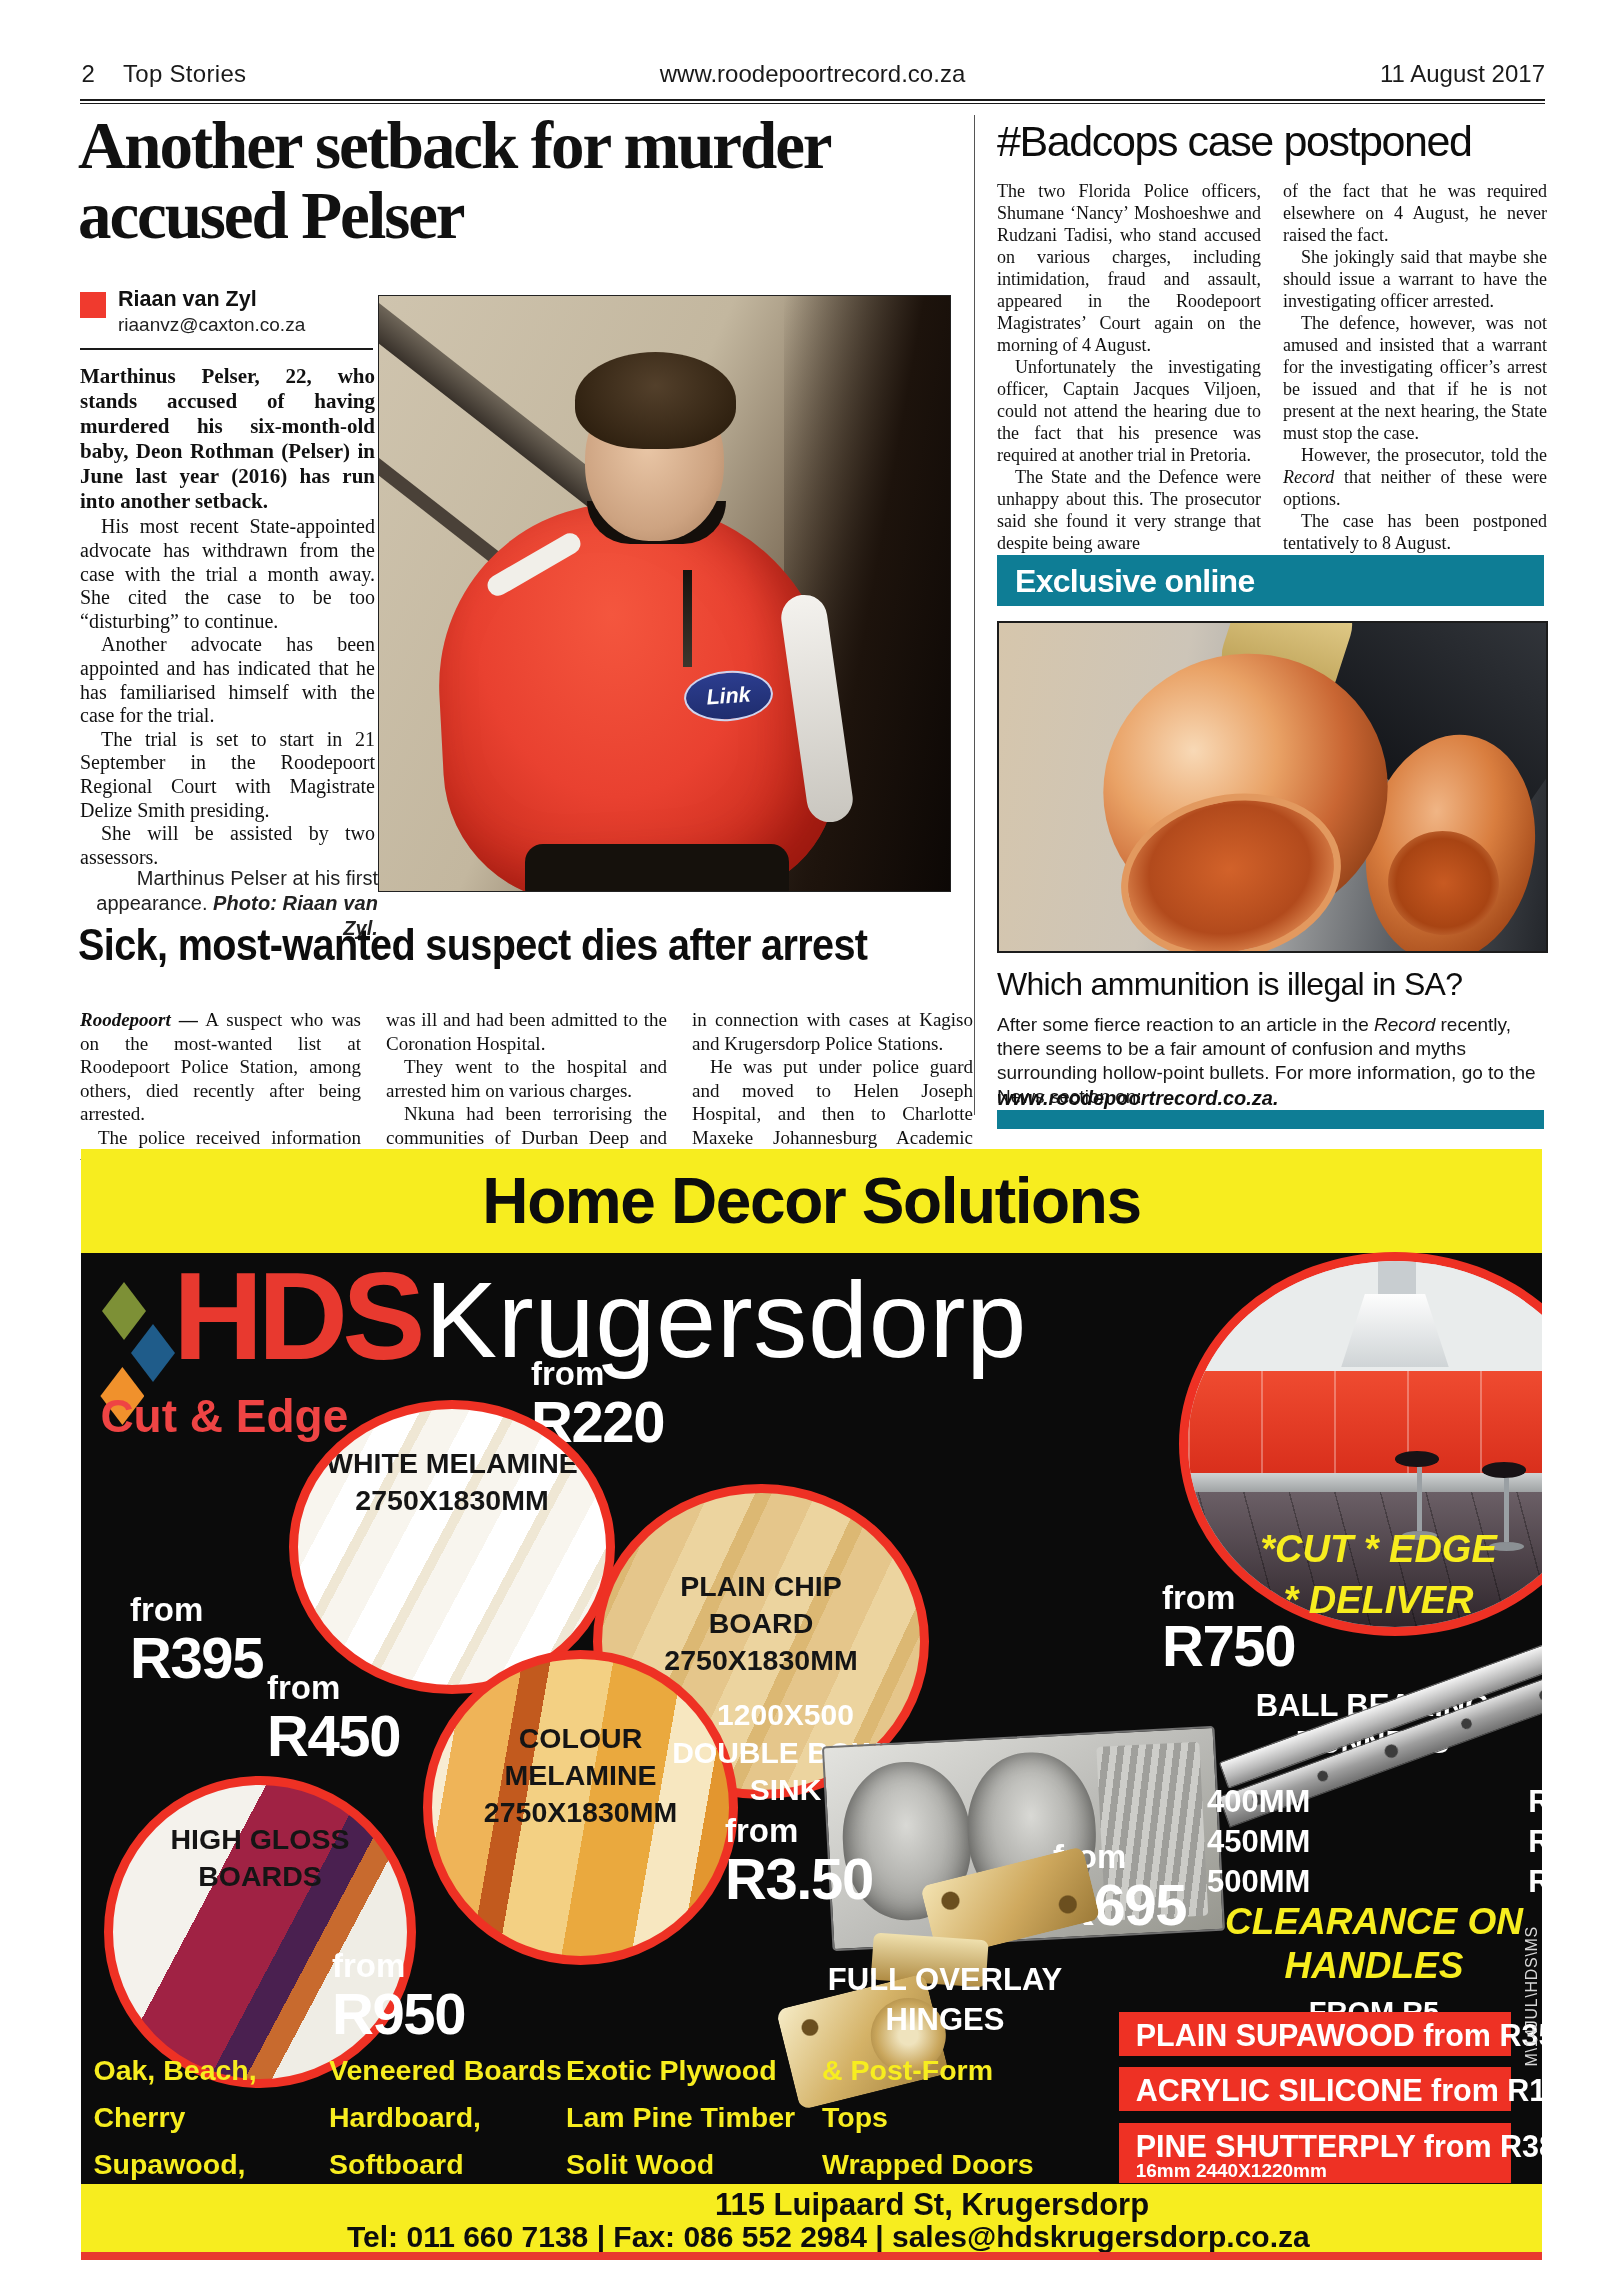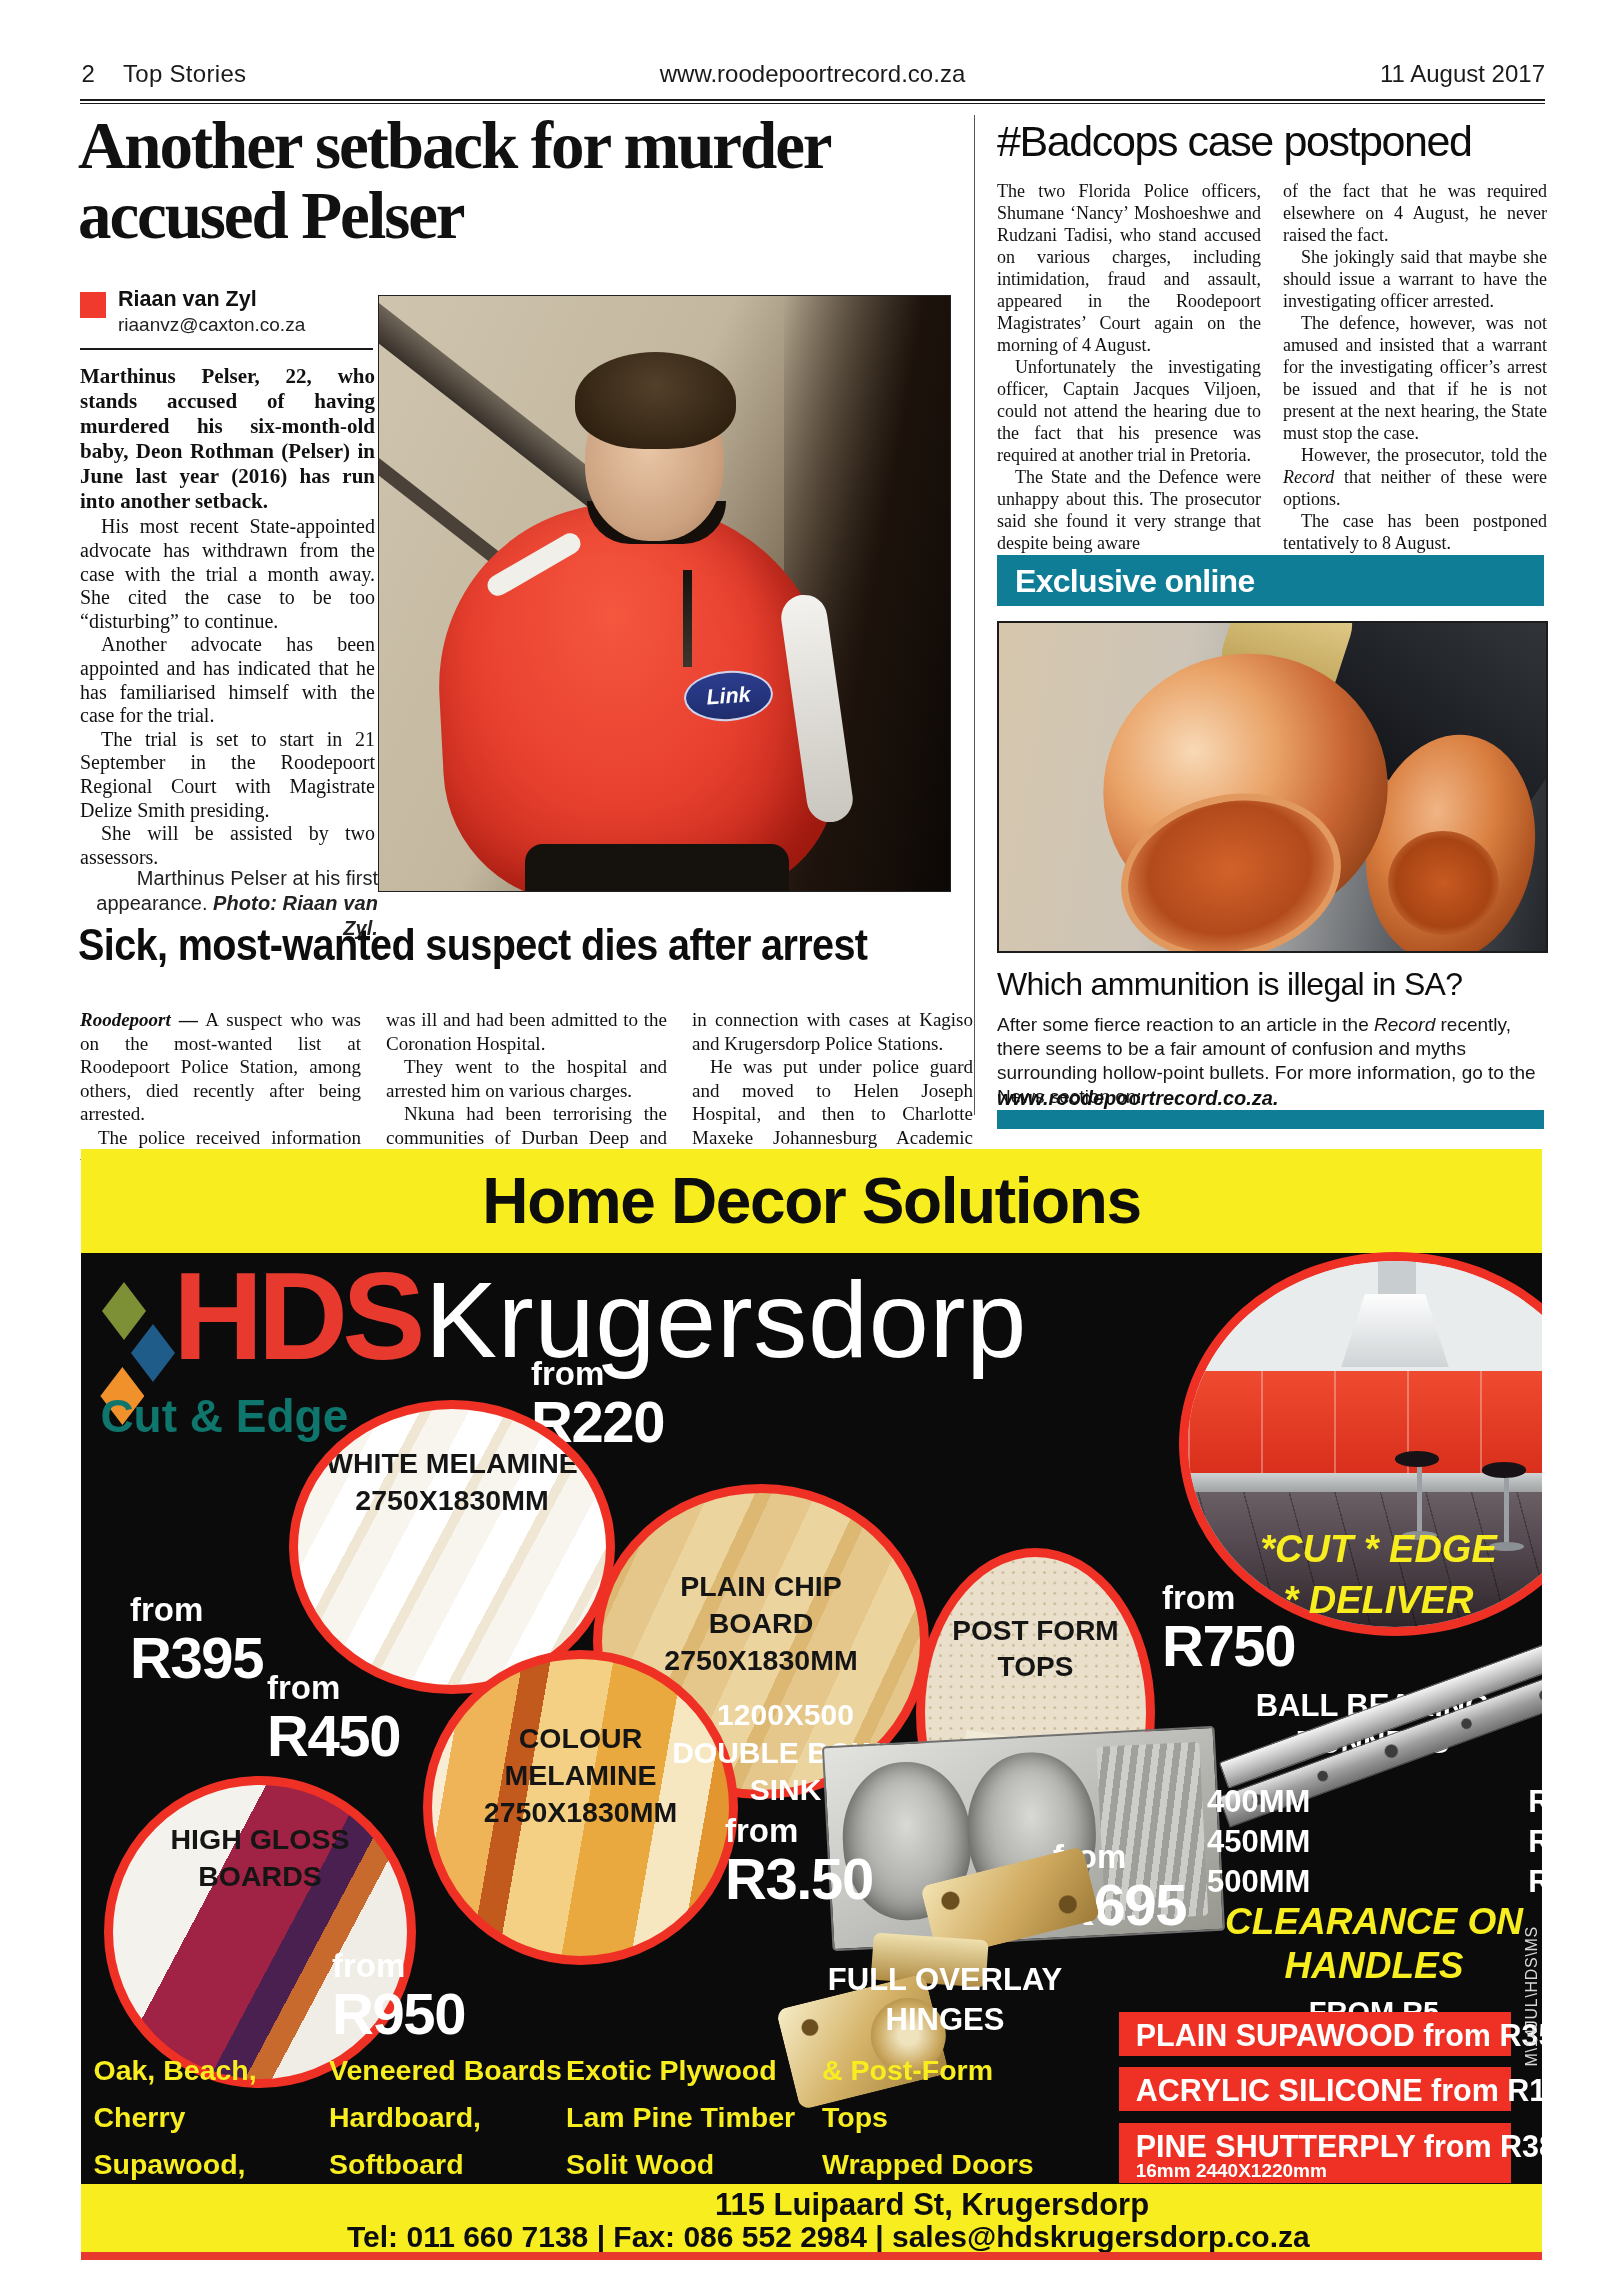--- a/index.html
+++ b/index.html
@@ -122,21 +122,21 @@
   .ad{position:absolute;left:81px;top:1149px;width:1461px;height:1111px;background:#0b0b0b;overflow:hidden;
       font-family:"Liberation Sans",sans-serif;color:#fff;}
   .ad-banner{position:absolute;left:0;top:0;width:100%;height:104px;background:#f7ed1f;}
   .ad-banner span{position:absolute;left:0;right:0;top:15.3px;text-align:center;color:#0d0d0d;
       font-size:64px;font-weight:bold;letter-spacing:-1.4px;}
   .dia{position:absolute;width:44px;height:58px;}
   .dia.d1{left:21px;top:133px;background:#7d9036;clip-path:polygon(50% 0,100% 50%,50% 100%,0 50%);}
   .dia.d2{left:50px;top:175px;background:#1f5c8a;clip-path:polygon(50% 0,100% 50%,50% 100%,0 50%);}
   .dia.d3{left:19.4px;top:218px;background:#f0912c;clip-path:polygon(50% 0,100% 50%,50% 100%,0 50%);}
   .hds{position:absolute;left:92px;top:104px;font-size:125px;font-weight:bold;letter-spacing:-5.6px;color:#e8392f;line-height:1;}
-  .hds-sub{position:absolute;left:19.4px;top:240px;font-size:46px;font-weight:bold;color:#0f766e;}
+  .hds-sub{position:absolute;left:19.4px;top:240px;font-size:46px;font-weight:bold;color:#ef4444;}
   .ad-city{position:absolute;left:344px;top:117px;font-size:108px;font-weight:400;color:#fff;letter-spacing:0.7px;line-height:1;}
 
   .pricetag{position:absolute;line-height:1;}
   .pricetag .from{display:block;font-size:33px;font-weight:bold;}
   .pricetag .val{display:block;font-size:58px;font-weight:bold;letter-spacing:-1.4px;margin-top:3px;}
 
   .circle{position:absolute;border:9.7px solid #ee3124;border-radius:50%;overflow:hidden;background:#e9dfca;}
   .circle .lbl{position:absolute;left:8%;width:84%;text-align:center;color:#151515;
                font-size:28.5px;font-weight:bold;line-height:1.3;}
   .c-wm{left:208px;top:251px;width:308px;height:276px;
@@ -374,24 +374,20 @@
     </div>
     <div class="pricetag" style="left:49px;top:444px;">
       <span class="from">from</span>
       <span class="val">R395</span>
     </div>
 
     <div class="circle c-cb">
       <div class="lbl" style="top:75px;">PLAIN CHIP BOARD 2750X1830MM</div>
     </div>
 
-    <div class="circle c-pf">
-      <div class="wood"></div>
-      <div class="lbl" style="top:56px;font-size:28px;">POST FORM TOPS</div>
-    </div>
     <div class="pricetag" style="left:1081px;top:432px;">
       <span class="from">from</span>
       <span class="val">R750</span>
     </div>
 
     <div class="cutedge">
       <div>*CUT * EDGE</div>
       <div>* DELIVER</div>
     </div>
 

